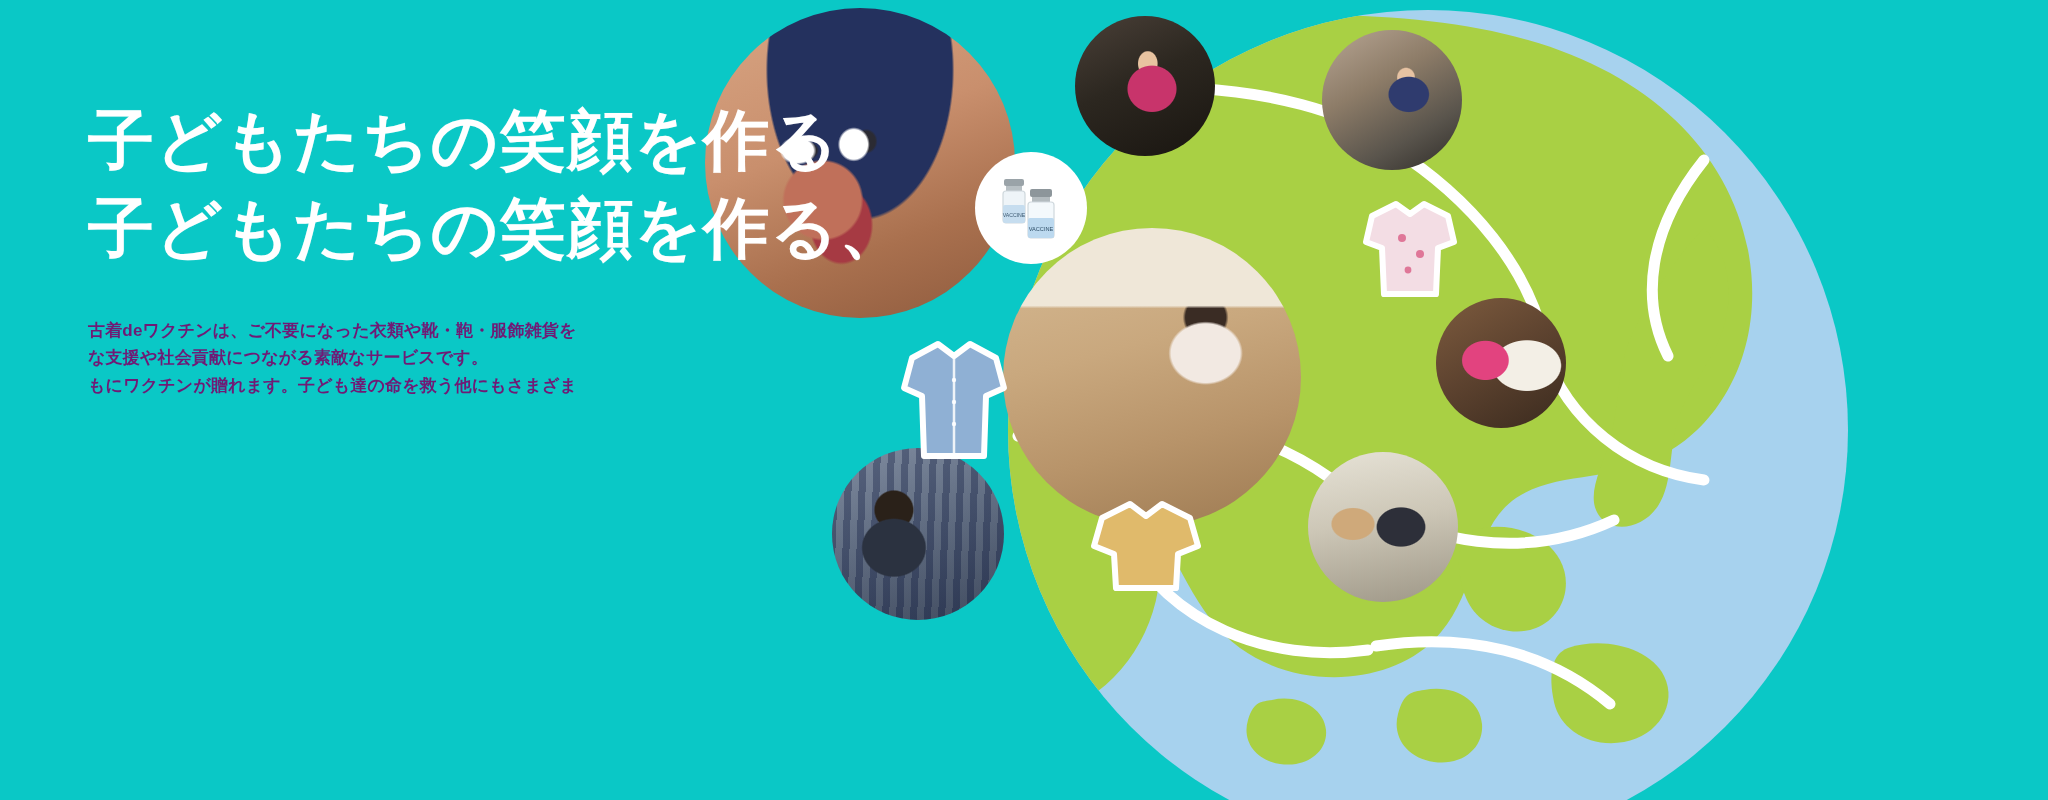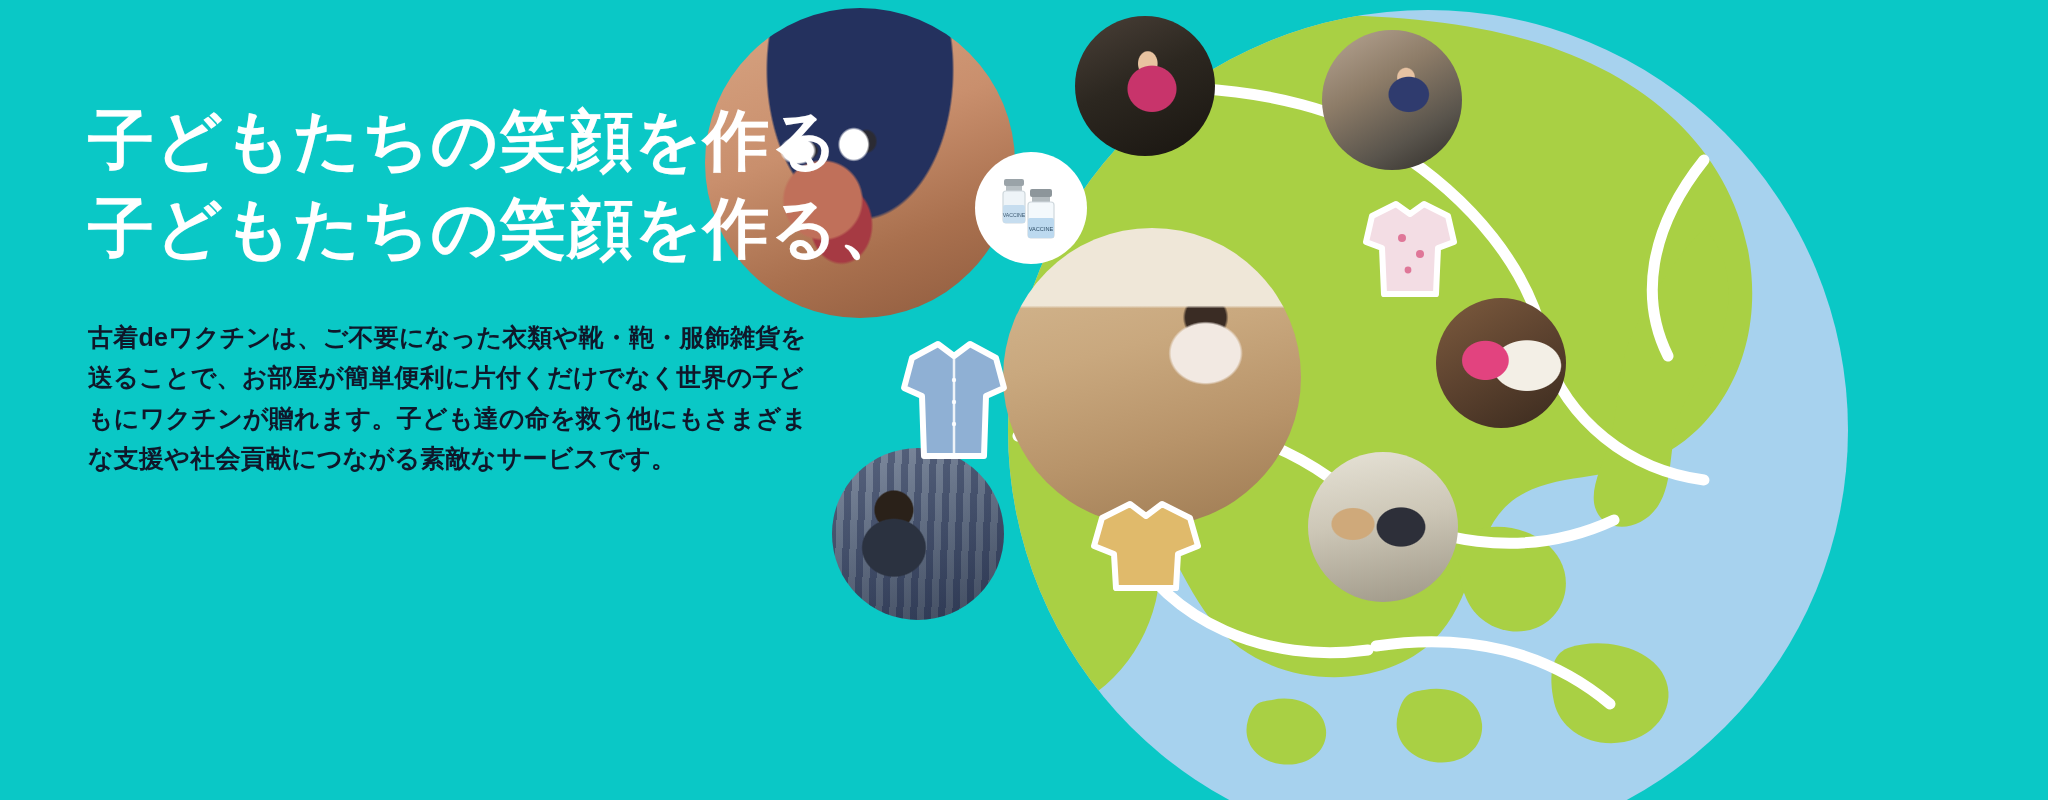--- a/index.html
+++ b/index.html
@@ -18,23 +18,23 @@
     font-weight:bold;
     font-size:66px;
     line-height:1.34;
     letter-spacing:0.02em;
     text-shadow:0 0 1px rgba(255,255,255,.35);
     white-space:nowrap;
   }
   .headline .hl-line { display:block; }
   .body-copy {
     margin-top:44px;
-    color:#0f172a;
+    color:#701a75;
     font-weight:bold;
-    font-size:25px;
+    font-size:17px;
     line-height:1.62;
     letter-spacing:0.01em;
     width:700px;
   }
   .body-copy .bc-line { display:block; white-space:nowrap; }
 
   
   .art { position:absolute; right:0; top:0; width:1180px; height:800px; z-index:10; }
   .art svg { display:block; width:100%; height:100%; }
 
@@ -225,20 +225,19 @@
 
   <div class="copy-block">
 
     <h1 class="headline">
       <span class="hl-line">子どもたちの笑顔を作る</span>
       <span class="hl-line">子どもたちの笑顔を作る、</span>
     </h1>
 
     <p class="body-copy">
       <span class="bc-line">古着deワクチンは、ご不要になった衣類や靴・鞄・服飾雑貨を</span>
-      <span class="bc-line">送ることで、お部屋が簡単便利に片付くだけでなく世界の子ど</span>
+      <span class="bc-line">な支援や社会貢献につながる素敵なサービスです。</span>
       <span class="bc-line">もにワクチンが贈れます。子ども達の命を救う他にもさまざま</span>
-      <span class="bc-line">な支援や社会貢献につながる素敵なサービスです。</span>
     </p>
 
   </div>
 
 </div>
 
 </body></html>

